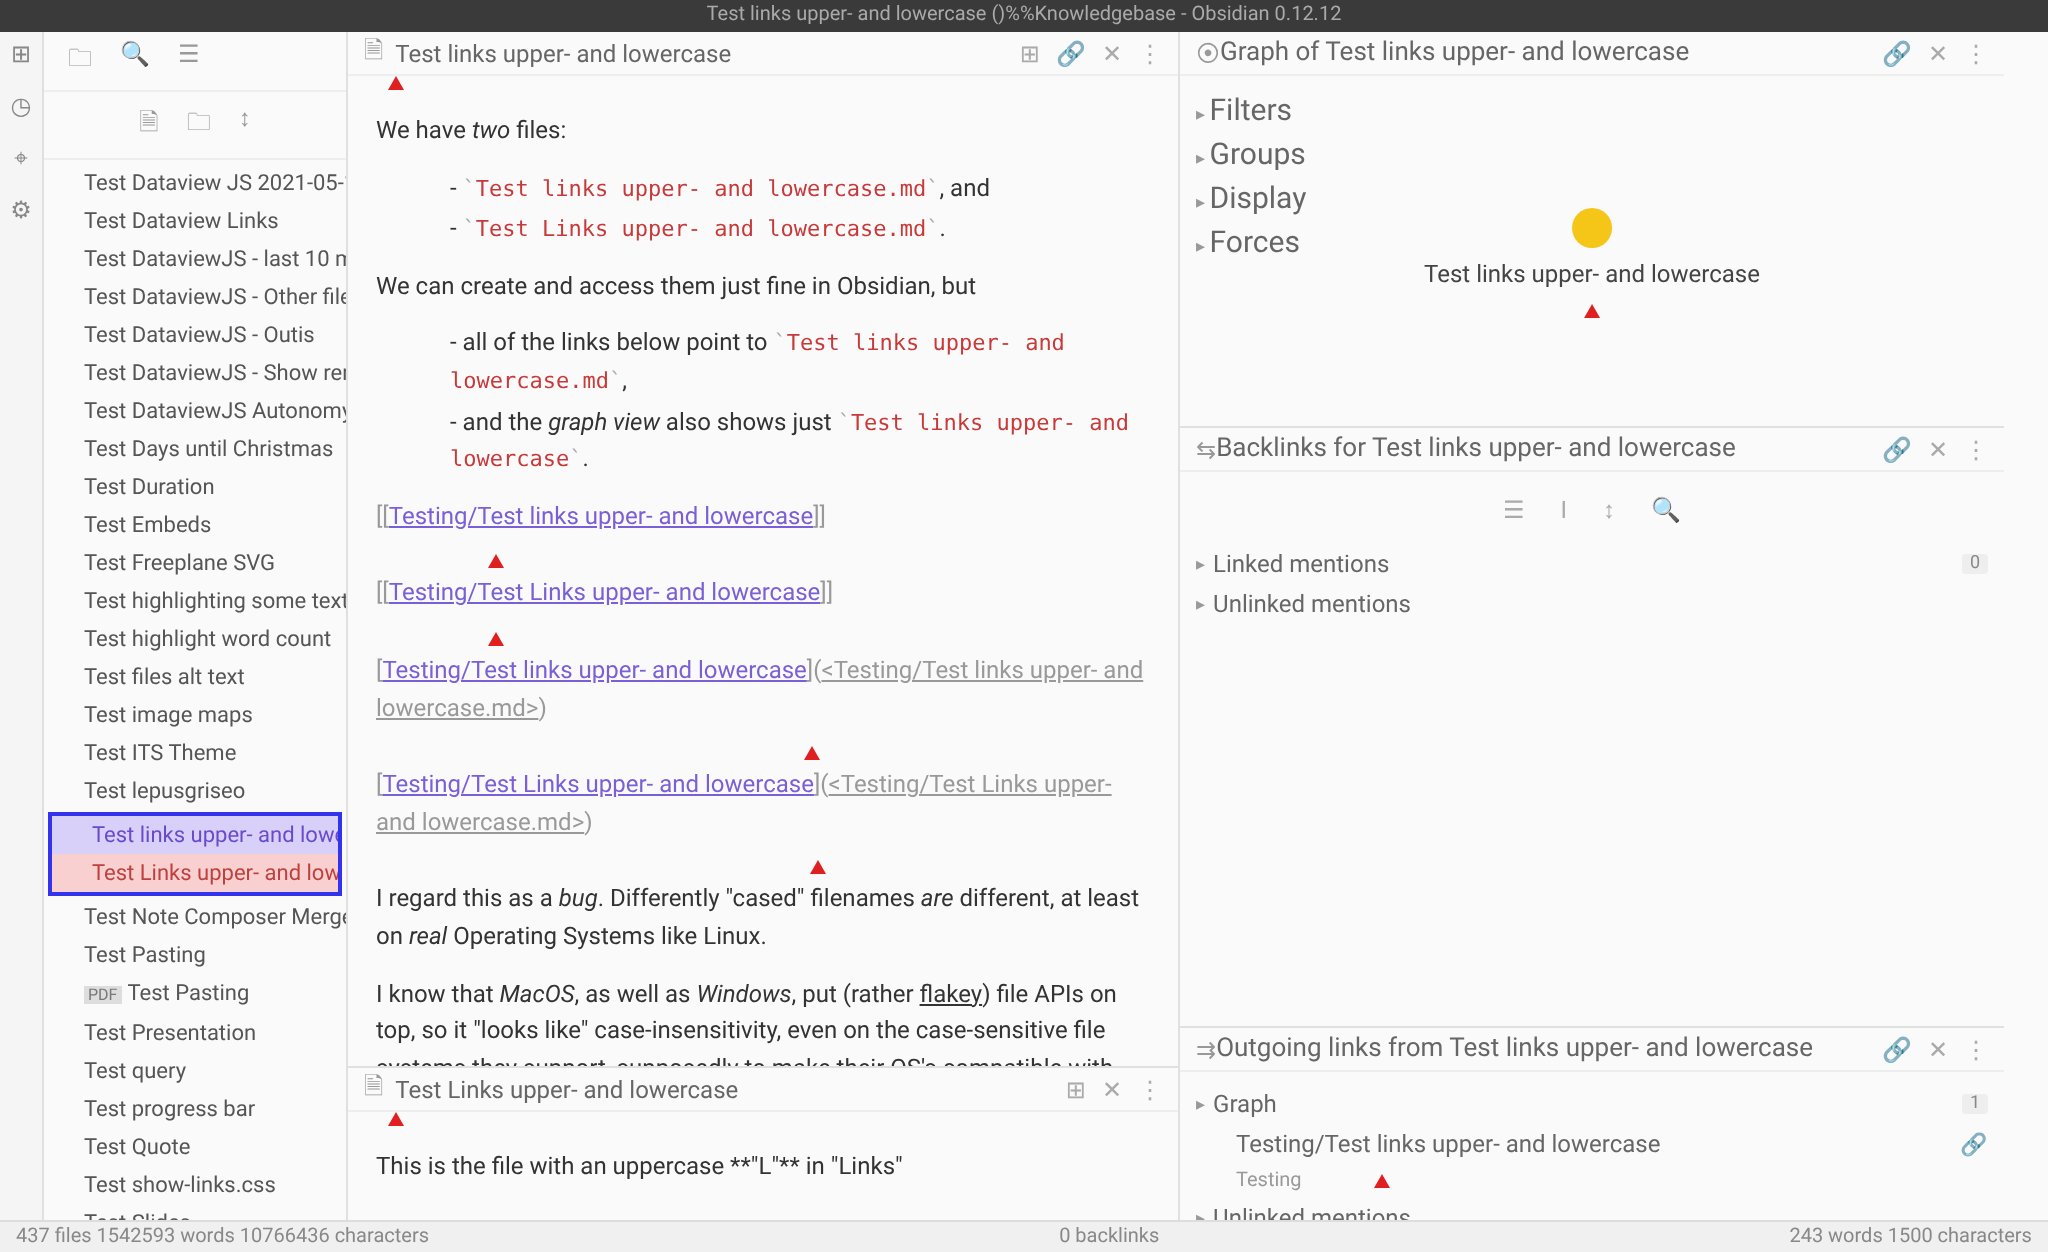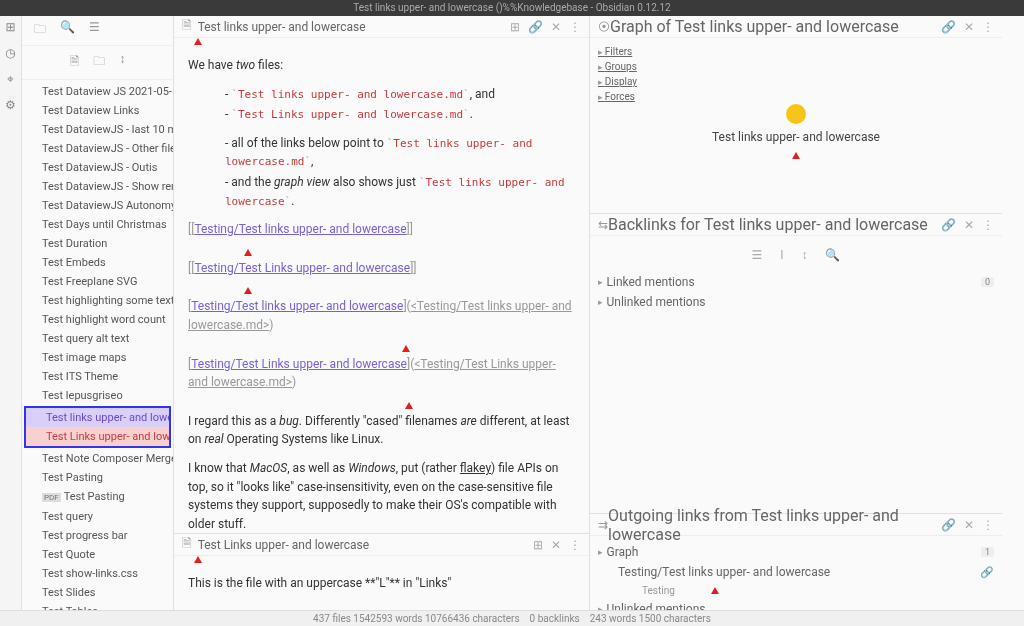--- a/index.html
+++ b/index.html
@@ -33,40 +33,40 @@
 .code::before,.code::after { content:"`"; color:#aaa; }
 .link { color:#7a5fd6; text-decoration:underline; cursor:pointer; }
 .dim-link { color:#999; text-decoration:underline; }
 .bracket { color:#999; }
 .caret-up { display:inline-block; width:0; height:0; border-left:4px solid transparent; border-right:4px solid transparent; border-bottom:7px solid #e02020; }
 .arrow-row { height:10px; position:relative; }
 .arrow-row .caret-up { position:absolute; }
 .right { width:412px; display:flex; flex-direction:column; }
 .subpane { border-bottom:1px solid #e0e0e0; display:flex; flex-direction:column; }
 .sub-header { height:22px; display:flex; align-items:center; padding:0 8px; border-bottom:1px solid #eee; background:#fafafa; }
-.sub-title { flex:1; color:#666; font-size:16px; display:flex; align-items:center; gap:4px; }
+.sub-title { flex:1; color:#666; font-size:13px; display:flex; align-items:center; gap:4px; }
 .sub-icon { color:#999; }
 .graph-body { height:175px; position:relative; }
-.graph-controls { position:absolute; left:8px; top:6px; font-size:10px; color:#666;text-decoration:underline; }
+.graph-controls { position:absolute; left:8px; top:6px; font-size:15px; color:#666; }
 .graph-controls div { padding:2px 0; cursor:pointer; }
 .graph-controls div::before { content:"▸ "; color:#999; font-size:9px; }
 .graph-node { position:absolute; left:50%; top:54%; transform:translate(-50%,-50%); text-align:center; }
 .node-dot { width:20px; height:20px; background:#f5c518; border-radius:50%; margin:0 auto 6px; }
 .node-label { font-size:12px; color:#444; }
 .backlinks-body { padding:8px; font-size:12px; color:#666; }
 .bl-tools { display:flex; gap:18px; justify-content:center; padding:4px 0 10px; color:#aaa; }
 .collapsible { padding:3px 0; cursor:pointer; display:flex; align-items:center; gap:4px; }
 .collapsible::before { content:"▸"; color:#999; font-size:9px; }
 .badge { background:#eee; color:#888; font-size:9px; padding:0 4px; border-radius:2px; margin-left:auto; }
 .outgoing-body { padding:6px 8px; font-size:12px; color:#666; }
 .out-link-item { padding:3px 0 3px 20px; display:flex; align-items:center; gap:6px; }
-.tag-chip { font-size:10px; color:#999;margin-left:24px; }
+.tag-chip { font-size:10px; color:#999; }
 .link-icon { color:#aaa; margin-left:auto; font-size:11px; }
 .split-h { border-top:1px solid #e0e0e0; }
-.statusbar { height:16px; background:#f0f0f0; border-top:1px solid #ddd; font-size:10px; color:#888; display:flex; justify-content:center; align-items:center; padding:0 8px; gap:10px; position:fixed; bottom:0; left:0; right:0; }
+.statusbar { height:16px; background:#f0f0f0; border-top:1px solid #ddd; font-size:10px; color:#888; display:flex; justify-content:space-between; align-items:center; padding:0 8px; gap:10px; position:fixed; bottom:0; left:0; right:0; }
 .em { font-style:italic; }
 </style>
 </head>
 <body>
 
 <div class="titlebar">Test links upper- and lowercase ()%%Knowledgebase - Obsidian 0.12.12</div>
 
 <div class="app">
 
   <div class="ribbon">
@@ -94,31 +94,32 @@
         <div class="file-item">Test DataviewJS - Other filetypes</div>
         <div class="file-item">Test DataviewJS - Outis</div>
         <div class="file-item">Test DataviewJS - Show remaining n</div>
         <div class="file-item">Test DataviewJS AutonomyGaps 20</div>
         <div class="file-item">Test Days until Christmas</div>
         <div class="file-item">Test Duration</div>
         <div class="file-item">Test Embeds</div>
         <div class="file-item">Test Freeplane SVG</div>
         <div class="file-item">Test highlighting some text</div>
         <div class="file-item">Test highlight word count</div>
-        <div class="file-item">Test query alt text</div>
+        <div class="file-item">Test files alt text</div>
         <div class="file-item">Test image maps</div>
         <div class="file-item">Test ITS Theme</div>
         <div class="file-item">Test lepusgriseo</div>
         <div class="box-blue">
           <div class="file-item hl-purple">Test links upper- and lowercase</div>
           <div class="file-item hl-red">Test Links upper- and lowercase</div>
         </div>
         <div class="file-item">Test Note Composer Merge</div>
         <div class="file-item">Test Pasting</div>
         <div class="file-item pdf">Test Pasting</div>
+        <div class="file-item">Test Presentation</div>
         <div class="file-item">Test query</div>
         <div class="file-item">Test progress bar</div>
         <div class="file-item">Test Quote</div>
         <div class="file-item">Test show-links.css</div>
         <div class="file-item">Test Slides</div>
         <div class="file-item">Test Tables</div>
       </div>
   </div>
 
   <div class="main">
@@ -137,20 +138,21 @@
       <div class="arrow-row">
           <span class="caret-up" style="left:20px"></span>
         </div>
 
       <div class="content">
         <p>We have <span class="em">two</span> files:</p>
         <ul>
           <li><span class="code">Test links upper- and lowercase.md</span><span>, and</span></li>
           <li><span class="code">Test Links upper- and lowercase.md</span>.</li>
         </ul>
+        <p>We can create and access them just fine in Obsidian, but</p>
         <ul>
           <li><span>all of the links below point to </span><span class="code">Test links upper- and lowercase.md</span>,</li>
           <li><span>and the </span><span class="em">graph view</span><span> also shows just </span><span class="code">Test links upper- and lowercase</span>.</li>
         </ul>
 
         <p><span class="bracket">[[</span><span class="link">Testing/Test links upper- and lowercase</span><span class="bracket">]]</span></p>
         <div class="arrow-row">
             <span class="caret-up" style="left:56px"></span>
           </div>
         <p><span class="bracket">[[</span><span class="link">Testing/Test Links upper- and lowercase</span><span class="bracket">]]</span></p>

